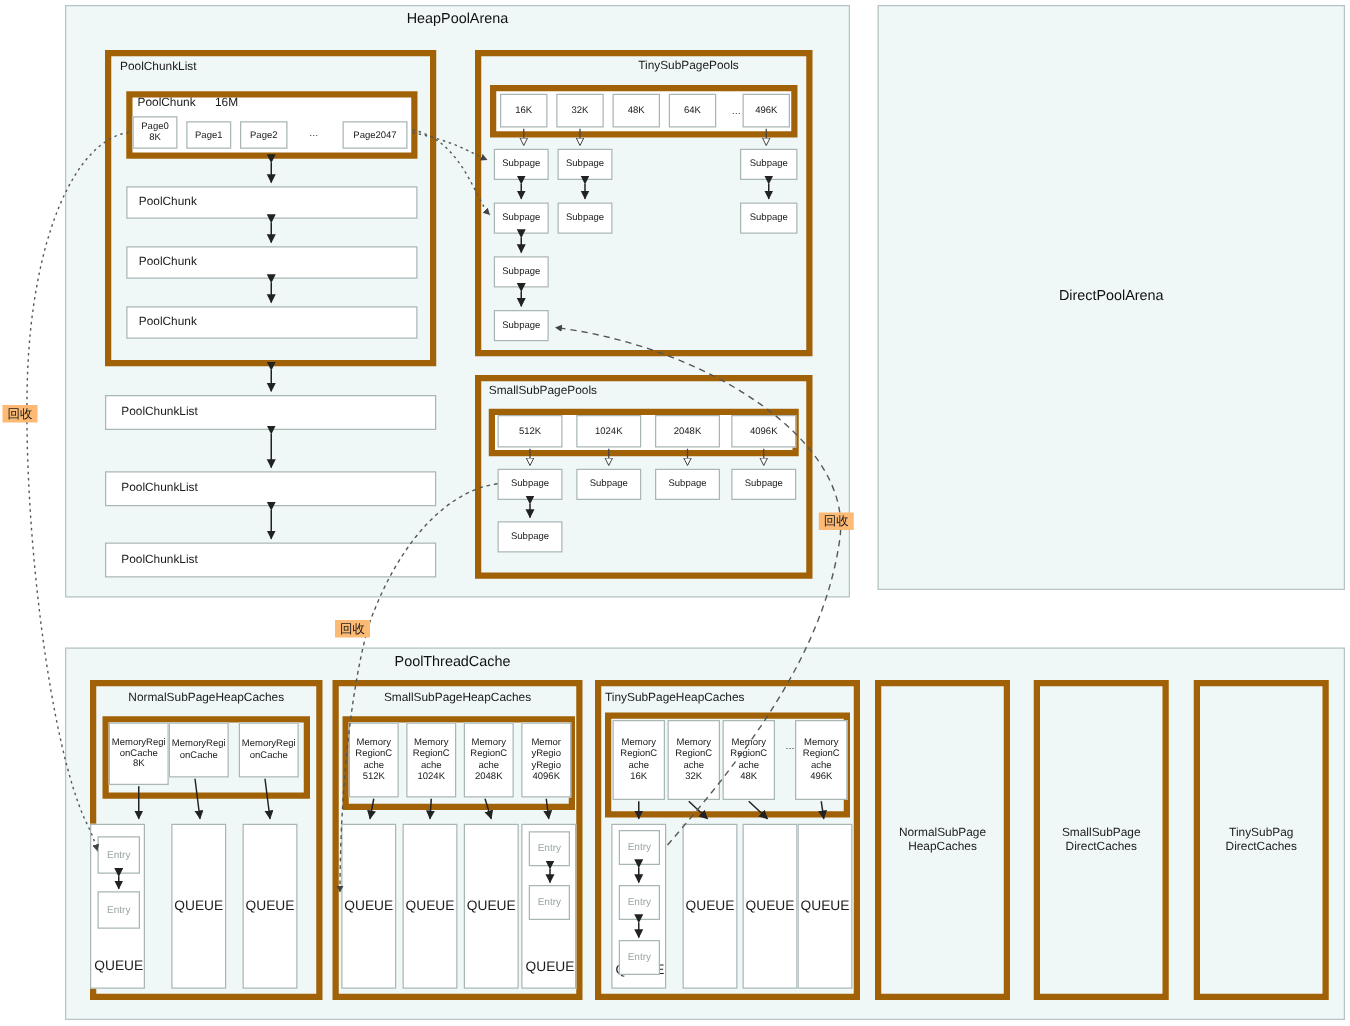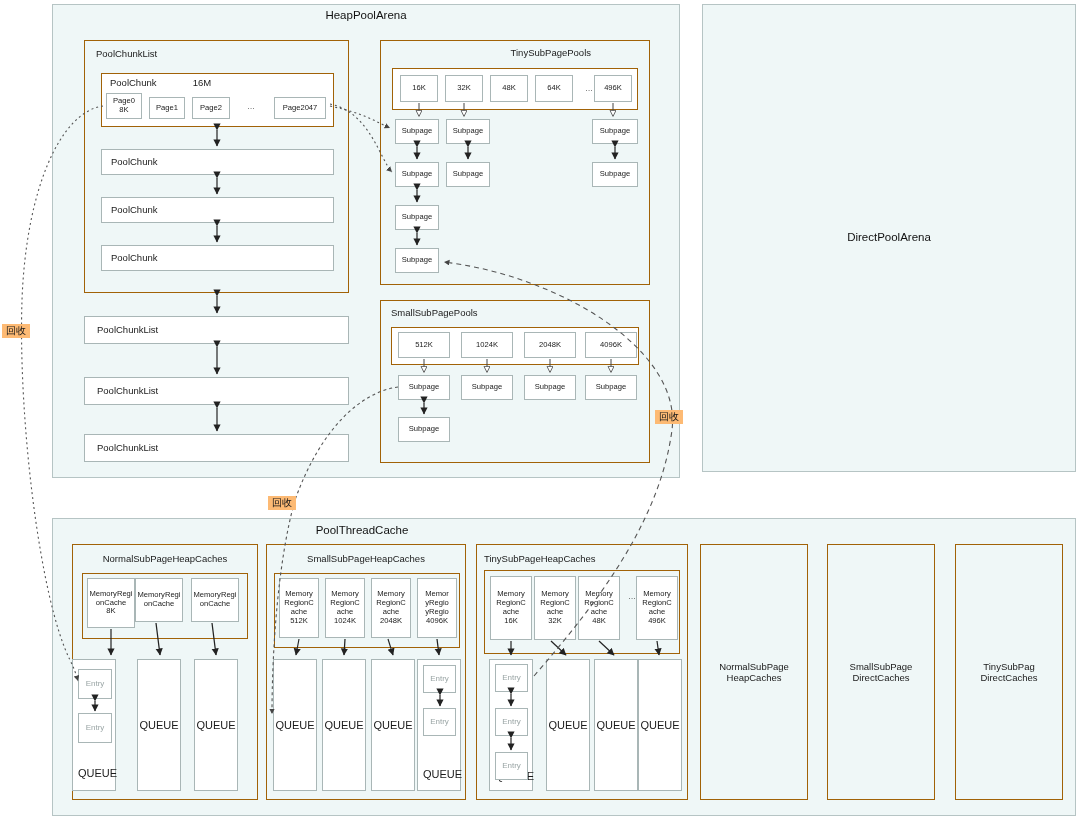--- a/index.html
+++ b/index.html
@@ -1,45 +1,45 @@
 <!DOCTYPE html>
 <html><head>
 <meta charset="utf-8">
 <style>
   html,body{margin:0;padding:0;background:#ffffff;}
   body{font-family:"Liberation Sans",sans-serif;color:#1a1a1a;}
   #stage{position:relative;width:1080px;height:821px;overflow:hidden;background:#ffffff;}
   .box{position:absolute;box-sizing:border-box;}
   .arena{background:#eff7f7;border:1px solid #b6c4c4;}
-  .panel{background:#eff7f7;border:1px solid #a16207;}
+  .panel{background:#eff7f7;border:5px solid #a16207;}
   .wht{background:#ffffff;border:1px solid #a9b6b6;}
   .lbl{position:absolute;white-space:pre;text-align:center;}
   .ctr{display:flex;align-items:center;justify-content:center;text-align:center;line-height:1.18;}
   .title{font-size:11.5px;color:#111;}
   .tiny{font-size:7.6px;}
   .mid{font-size:9.5px;}
-  .q{font-size:11px;text-align:right;}
+  .q{font-size:11px;}
   .entry{color:#9aa5a5;font-size:8px;}
   svg.ov{position:absolute;left:0;top:0;width:1080px;height:821px;pointer-events:none;}
   .cn{font-size:10px;background:#fdba74;padding:0 1px;}
 </style>
 </head>
 <body>
 
 <div id="stage">
 
   <div class="box arena" style="left:52px;top:4px;width:628px;height:474px;"></div>
   <div class="lbl title" style="left:52px;top:9px;width:628px;">HeapPoolArena</div>
 
   <div class="box panel" style="left:84px;top:40px;width:265px;height:253px;"></div>
   <div class="lbl mid" style="left:96px;top:48px;width:200px;text-align:left;">PoolChunkList</div>
 
   <div class="box panel" style="left:101px;top:73px;width:233px;height:54px;background:#fff;"></div>
   <div class="lbl mid" style="left:110px;top:77px;width:80px;text-align:left;">PoolChunk</div>
-  <div class="lbl mid" style="left:172px;top:77px;width:60px;text-align:center;">16M</div>
+  <div class="lbl mid" style="left:172px;top:77px;width:60px;text-align:left;">16M</div>
 
   <div class="box wht ctr tiny" style="left:106px;top:93px;width:36px;height:26px;flex-direction:column;">
     <span>Page0</span>
     <span>8K</span>
   </div>
   <div class="box wht ctr tiny" style="left:149px;top:97px;width:36px;height:22px;">Page1</div>
   <div class="box wht ctr tiny" style="left:192px;top:97px;width:38px;height:22px;">Page2</div>
   <div class="lbl tiny" style="left:239px;top:102px;width:24px;">…</div>
   <div class="box wht ctr tiny" style="left:274px;top:97px;width:52px;height:22px;">Page2047</div>
 

